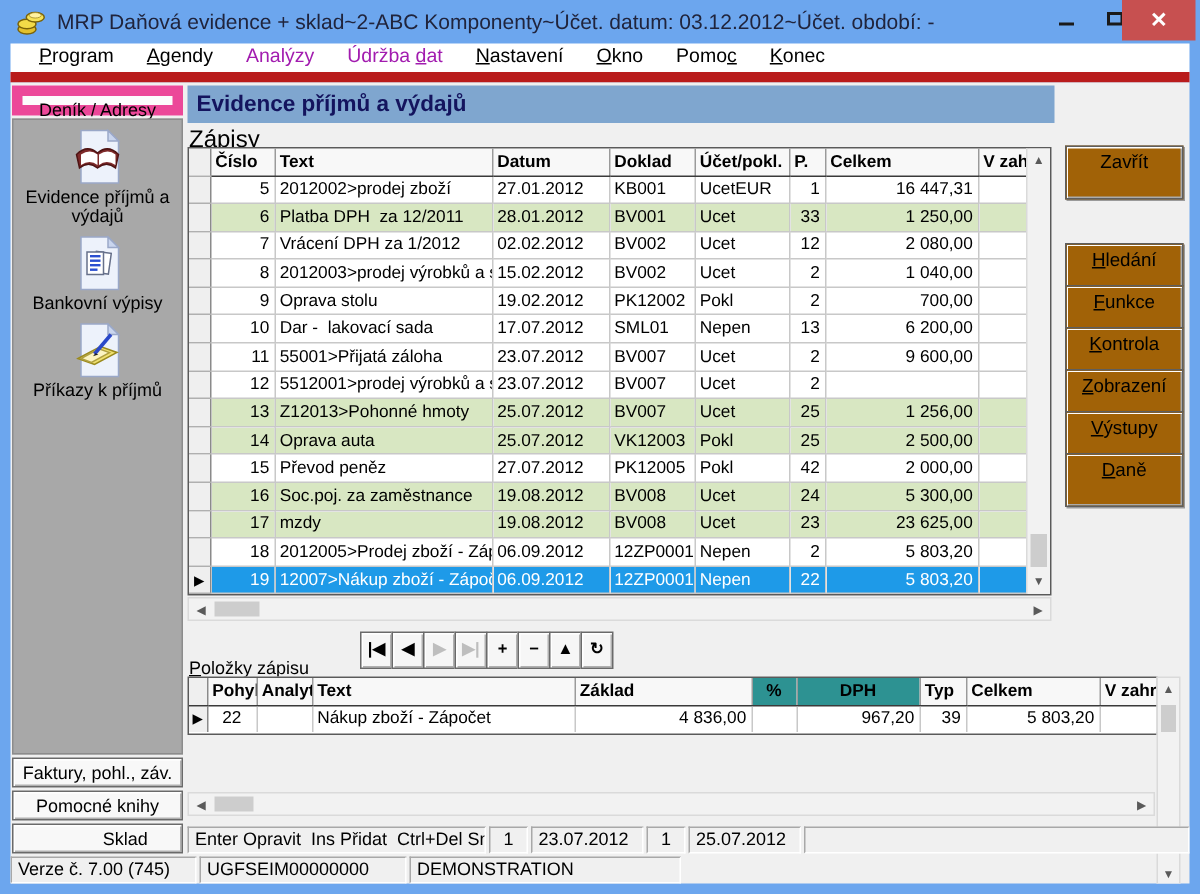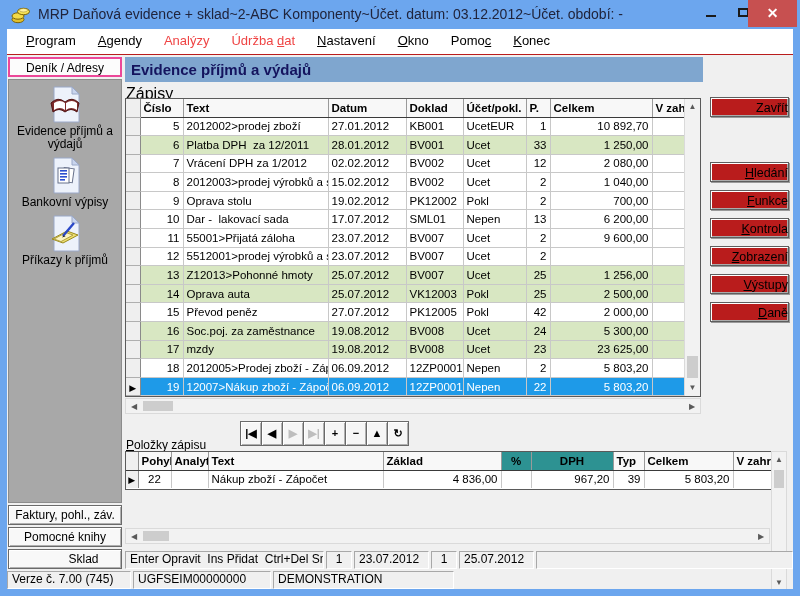--- a/index.html
+++ b/index.html
@@ -13,30 +13,30 @@
   .title-icon { position:absolute; left:11px; top:4px; width:20px; height:20px; }
   .title-text { position:absolute; left:38px; top:6px; color:#20243C; font-size:14px; white-space:pre; }
   .winbtn { position:absolute; top:0; height:27px; text-align:center; color:#1A1A1A; cursor:default; }
   .btn-min { left:696px; width:30px; }
   .btn-min i { display:inline-block; width:10px; height:2px; background:#1A1A1A; margin-top:15px; }
   .btn-max { left:728px; width:30px; }
   .btn-max i { display:inline-block; width:11px; height:9px; border:2px solid #1A1A1A; margin-top:8px; }
   .btn-close { left:748px; width:49px; background:#C75050; color:#FFF; font-size:14px; font-weight:bold; line-height:27px; }
 
   
-  .menubar { position:absolute; left:7px; top:29px; right:7px; height:26px; background:#FFFFFF; border-bottom:1px solid #b91c1c; display:flex; align-items:flex-start; padding-left:8px; }
+  .menubar { position:absolute; left:7px; top:29px; right:7px; height:26px; background:#FFFFFF; border-bottom:7px solid #b91c1c; display:flex; align-items:flex-end; padding-left:8px; }
   .menu-item { padding:4px 11px; font-size:13px; color:#000; white-space:pre; }
-  .menu-item.disabled { color:#ef4444; }
+  .menu-item.disabled { color:#a21caf; }
   .u { text-decoration:underline; }
 
   
   .app { position:absolute; left:7px; top:55px; right:7px; bottom:7px; background:#F0F0F0; overflow:hidden; }
 
   
-  .sidebar-tab { position:absolute; left:1px; top:2px; width:114px; height:20px; background:#FCFCFC; border:2px solid #ec4899; text-align:center; line-height:18px; font-size:12px; }
+  .sidebar-tab { position:absolute; left:1px; top:2px; width:114px; height:20px; background:#FCFCFC; border:7px solid #ec4899; text-align:center; line-height:18px; font-size:12px; }
   .sidebar-panel { position:absolute; left:1px; top:24px; width:114px; height:424px; background:#A8A8A8; border:1px solid #8C8C8C; padding-top:6px; }
   .sb-item { text-align:center; margin-bottom:6px; }
   .sb-item .sb-icon { display:block; margin:0 auto; }
   .sb-item .sb-label { display:block; font-size:12px; color:#000; line-height:13px; padding:1px 2px 0 2px; }
   .side-btn { position:absolute; left:1px; width:114px; height:20px; background:#F8F8F8; border:1px solid #6A6A6A; box-shadow:inset 1px 1px 0 #FFF, inset -1px -1px 0 #B0B0B0; text-align:center; line-height:18px; font-size:12px; }
   .side-btn-1 { top:450px; } .side-btn-2 { top:472px; } .side-btn-3 { top:494px;padding-left:37px; }
 
   
   .main-title { position:absolute; left:118px; top:2px; width:578px; height:25px; background:#7FA6CF; color:#14145E; font-size:15px; font-weight:bold; line-height:25px; padding-left:6px; }
   .zapisy-label { position:absolute; left:119px; top:30px; font-size:16px; }
@@ -76,21 +76,21 @@
   table.dgrid th.teal { background:#2D9292; text-align:center; }
   table.dgrid td { font-size:11.5px; padding:0 3px; height:18px; border-right:1px solid #C8C8C8; white-space:pre; overflow:hidden; background:#FFF; }
   table.dgrid td.num { text-align:right; }
   table.dgrid td.ctr { text-align:center; }
   table.dgrid td.c-ind, table.dgrid th.c-ind { background:#EFEFEF; border-right:1px solid #8A8A8A; padding:0; text-align:center; }
   table.dgrid td.c-ind::after { content:"▶"; font-size:9px; color:#000; }
   .d-vscroll { position:absolute; left:764px; top:396px; width:16px; height:141px; background:#F2F2F2; border:1px solid #DADADA; }
   .d-hscroll { left:118px; top:473px; width:645px; }
 
   
-  .rbtn { position:absolute; left:703px; width:79px; height:20px; background:#b91c1c; border:1px solid #5E5E5E; box-shadow:inset 1px 1px 0 #FFF, inset -1px -1px 0 #ABABAB, 1px 1px 0 #9A9A9A; text-align:right; line-height:21px; font-size:12.5px; white-space:pre; }
+  .rbtn { position:absolute; left:703px; width:79px; height:36px; background:#a16207; border:1px solid #5E5E5E; box-shadow:inset 1px 1px 0 #FFF, inset -1px -1px 0 #ABABAB, 1px 1px 0 #9A9A9A; text-align:center; line-height:21px; font-size:12.5px; white-space:pre; }
   .rb-0 { top:42px; } .rb-1 { top:107px; } .rb-2 { top:135px; } .rb-3 { top:163px; }
   .rb-4 { top:191px; } .rb-5 { top:219px; } .rb-6 { top:247px; }
 
   
   .status1 { position:absolute; left:118px; top:496px; width:668px; height:18px; display:flex; }
   .panel { border:1px solid; border-color:#A8A8A8 #FFF #FFF #A8A8A8; background:#F0F0F0; font-size:12px; line-height:15px; padding:0 4px; margin-right:2px; white-space:pre; overflow:hidden; }
   .st1-keys { width:199px; }
   .st1-a { width:26px; text-align:center; }
   .st1-b { width:75px; }
   .st1-fill { flex:1; margin-right:0; }
@@ -220,21 +220,21 @@
         <tbody>
 
             <tr>
               <td class="c-ind"></td>
               <td class="num">5</td>
               <td>2012002&gt;prodej zboží</td>
               <td>27.01.2012</td>
               <td>KB001</td>
               <td>UcetEUR</td>
               <td class="num">1</td>
-              <td class="num">10 892,70</td>
+              <td class="num">16 447,31</td>
               <td></td>
             </tr>
 
             <tr class="green">
               <td class="c-ind"></td>
               <td class="num">6</td>
               <td>Platba DPH  za 12/2011</td>
               <td>28.01.2012</td>
               <td>BV001</td>
               <td>Ucet</td>

